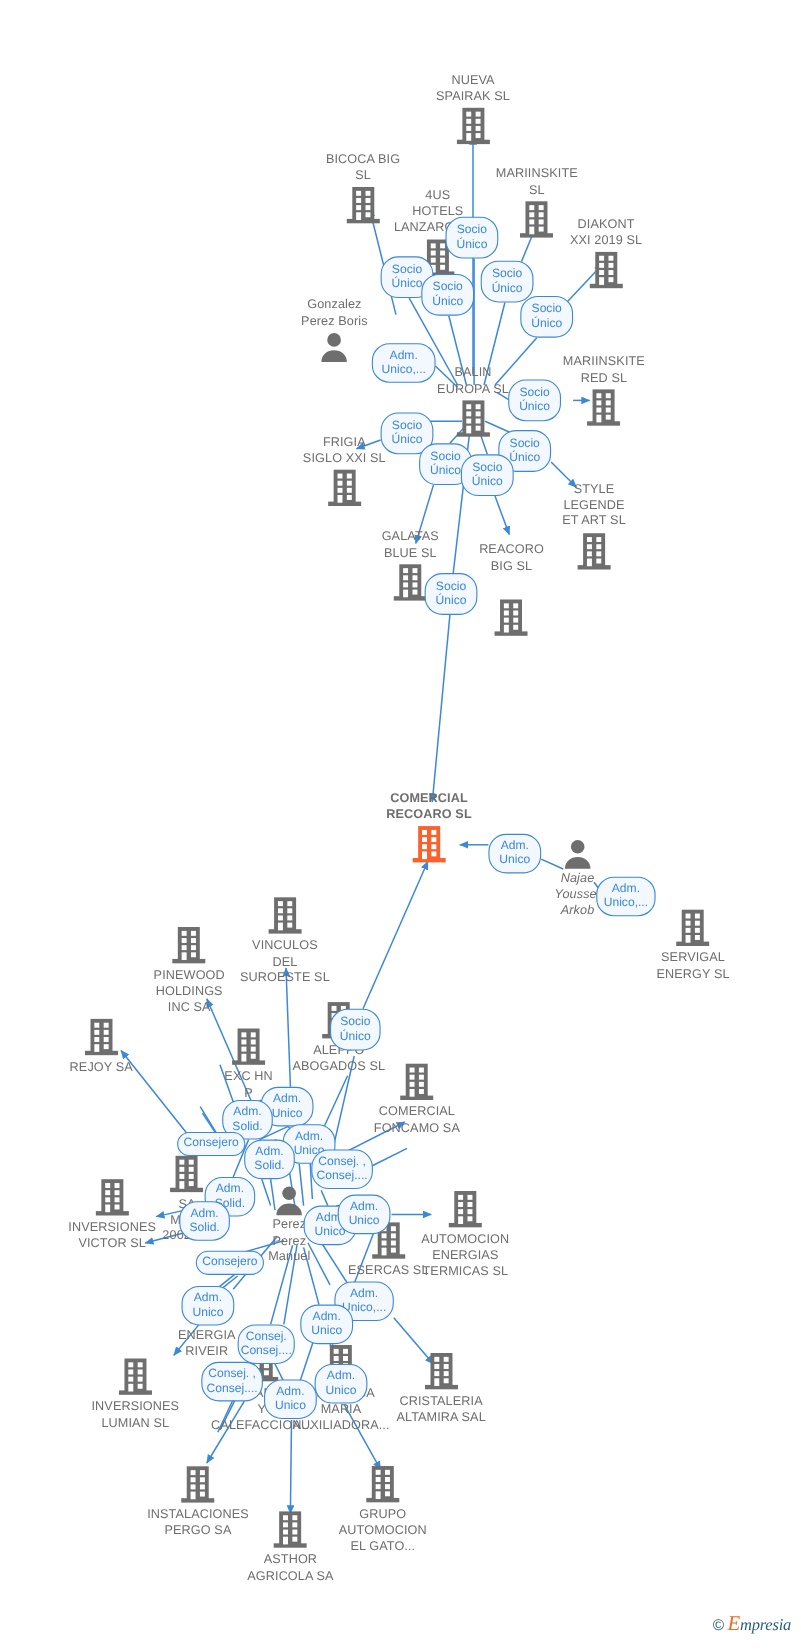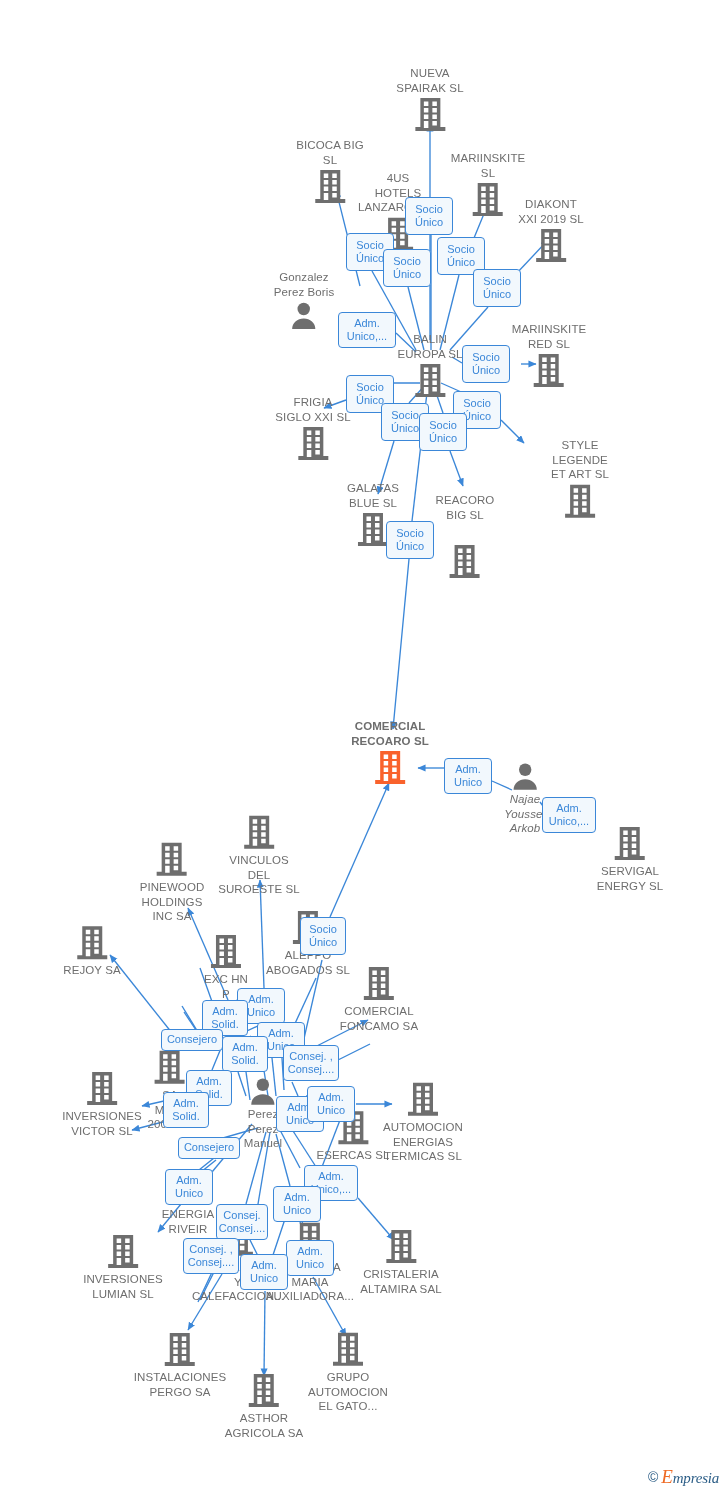--- a/index.html
+++ b/index.html
@@ -55,21 +55,21 @@
   .node.highlight .node-label {
     color: #6e6e6e;
     font-weight: bold;
   }
   .relbox {
     position: absolute;
     transform: translate(-50%, -50%);
     box-sizing: border-box;
     background: #f2f8fd;
     border: 1.2px solid #3b87d8;
-    border-radius: 4px;
+    border-radius: 16px;
     color: #3b87d8;
     font-size: 11px;
     line-height: 13.5px;
     text-align: center;
     padding: 3px 4px;
     white-space: pre-line;
     display: flex;
     align-items: center;
     justify-content: center;
   }
@@ -335,21 +335,21 @@
             <rect x="10.5" y="12" width="4.5" height="4.5" fill="#fff"></rect>
             <rect x="19" y="12" width="4.5" height="4.5" fill="#fff"></rect>
             <rect x="10.5" y="18.5" width="4.5" height="4.5" fill="#fff"></rect>
             <rect x="19" y="18.5" width="4.5" height="4.5" fill="#fff"></rect>
             <rect x="10.5" y="25" width="4.5" height="7" fill="#fff"></rect>
             <rect x="19" y="25" width="4.5" height="4.5" fill="#fff"></rect>
           </svg></span>
         <div class="node-label">FRIGIA
 SIGLO XXI  SL</div>
       </div>
-      <div class="node company-label-above" style="left: 540px; top: 479px; margin-left: 40px;">
+      <div class="node company-label-above" style="left: 540px; top: 479px;">
         <span class="node-icon"><svg width="34" height="38" viewBox="0 0 34 38" aria-hidden="true">
             <rect x="7" y="2" width="20" height="30" fill="#6e6e6e"></rect>
             <rect x="2" y="31" width="30" height="4" fill="#6e6e6e"></rect>
             <rect x="10.5" y="5.5" width="4.5" height="4.5" fill="#fff"></rect>
             <rect x="19" y="5.5" width="4.5" height="4.5" fill="#fff"></rect>
             <rect x="10.5" y="12" width="4.5" height="4.5" fill="#fff"></rect>
             <rect x="19" y="12" width="4.5" height="4.5" fill="#fff"></rect>
             <rect x="10.5" y="18.5" width="4.5" height="4.5" fill="#fff"></rect>
             <rect x="19" y="18.5" width="4.5" height="4.5" fill="#fff"></rect>
             <rect x="10.5" y="25" width="4.5" height="7" fill="#fff"></rect>

